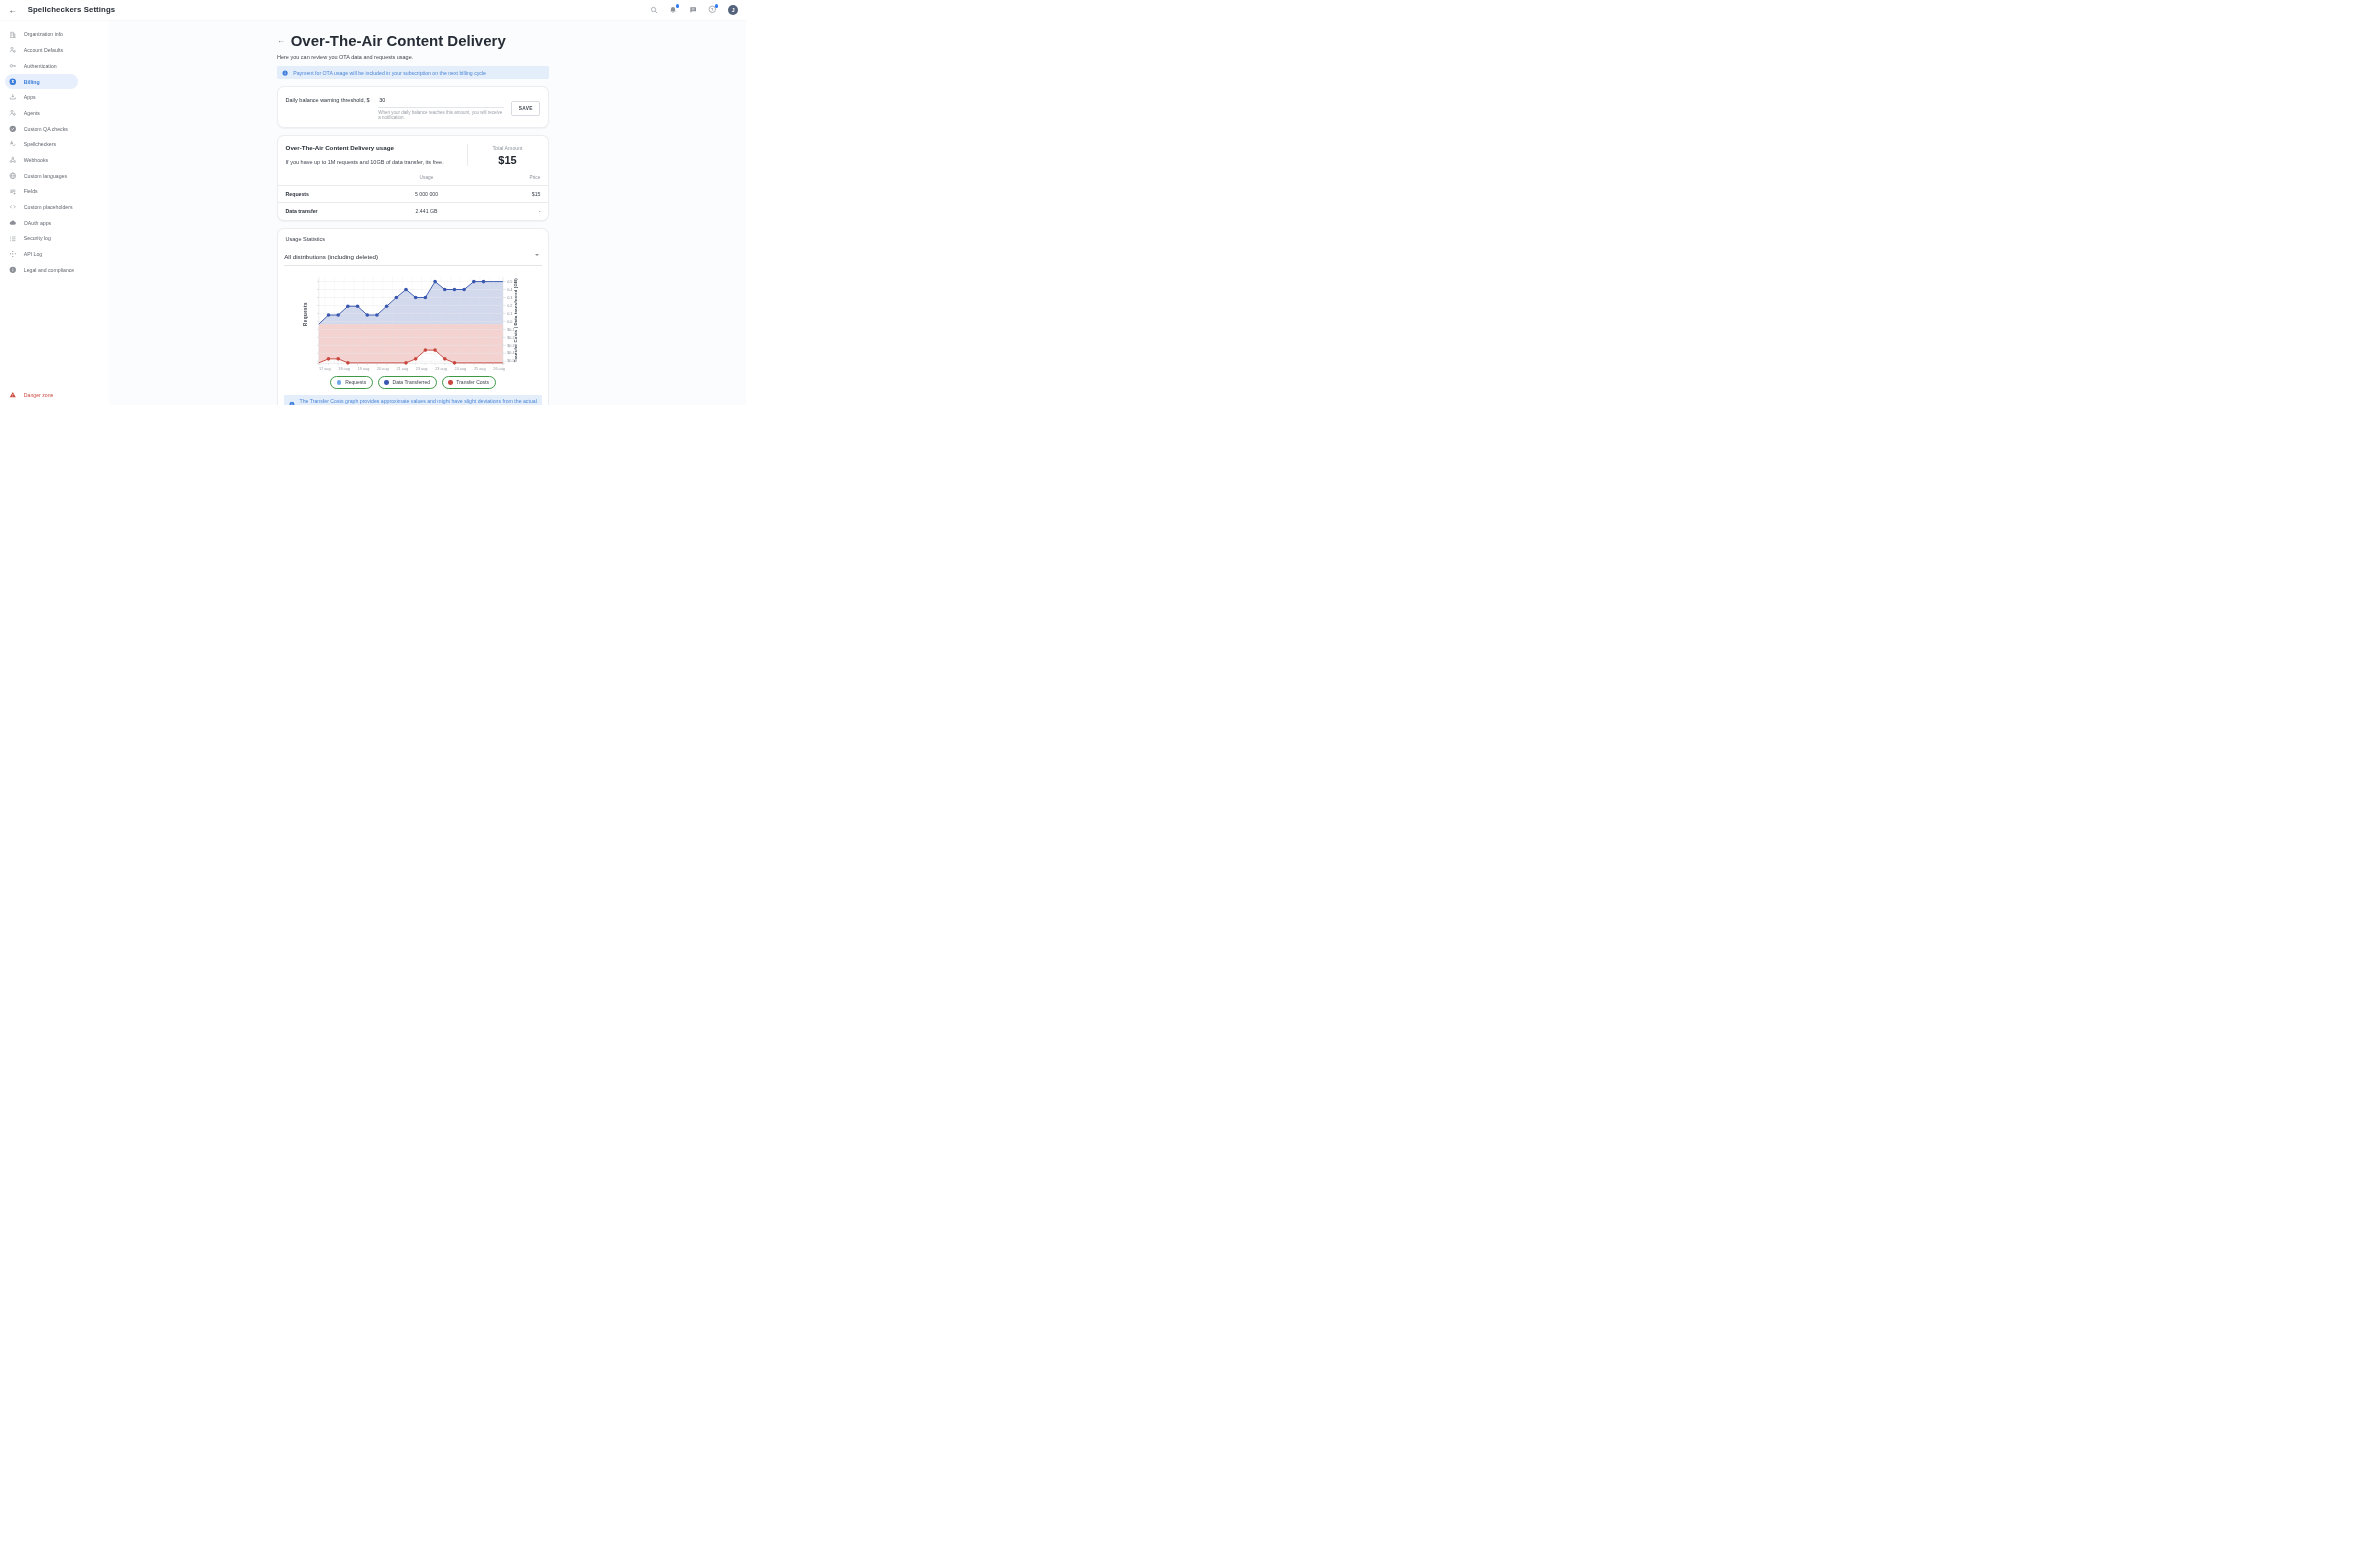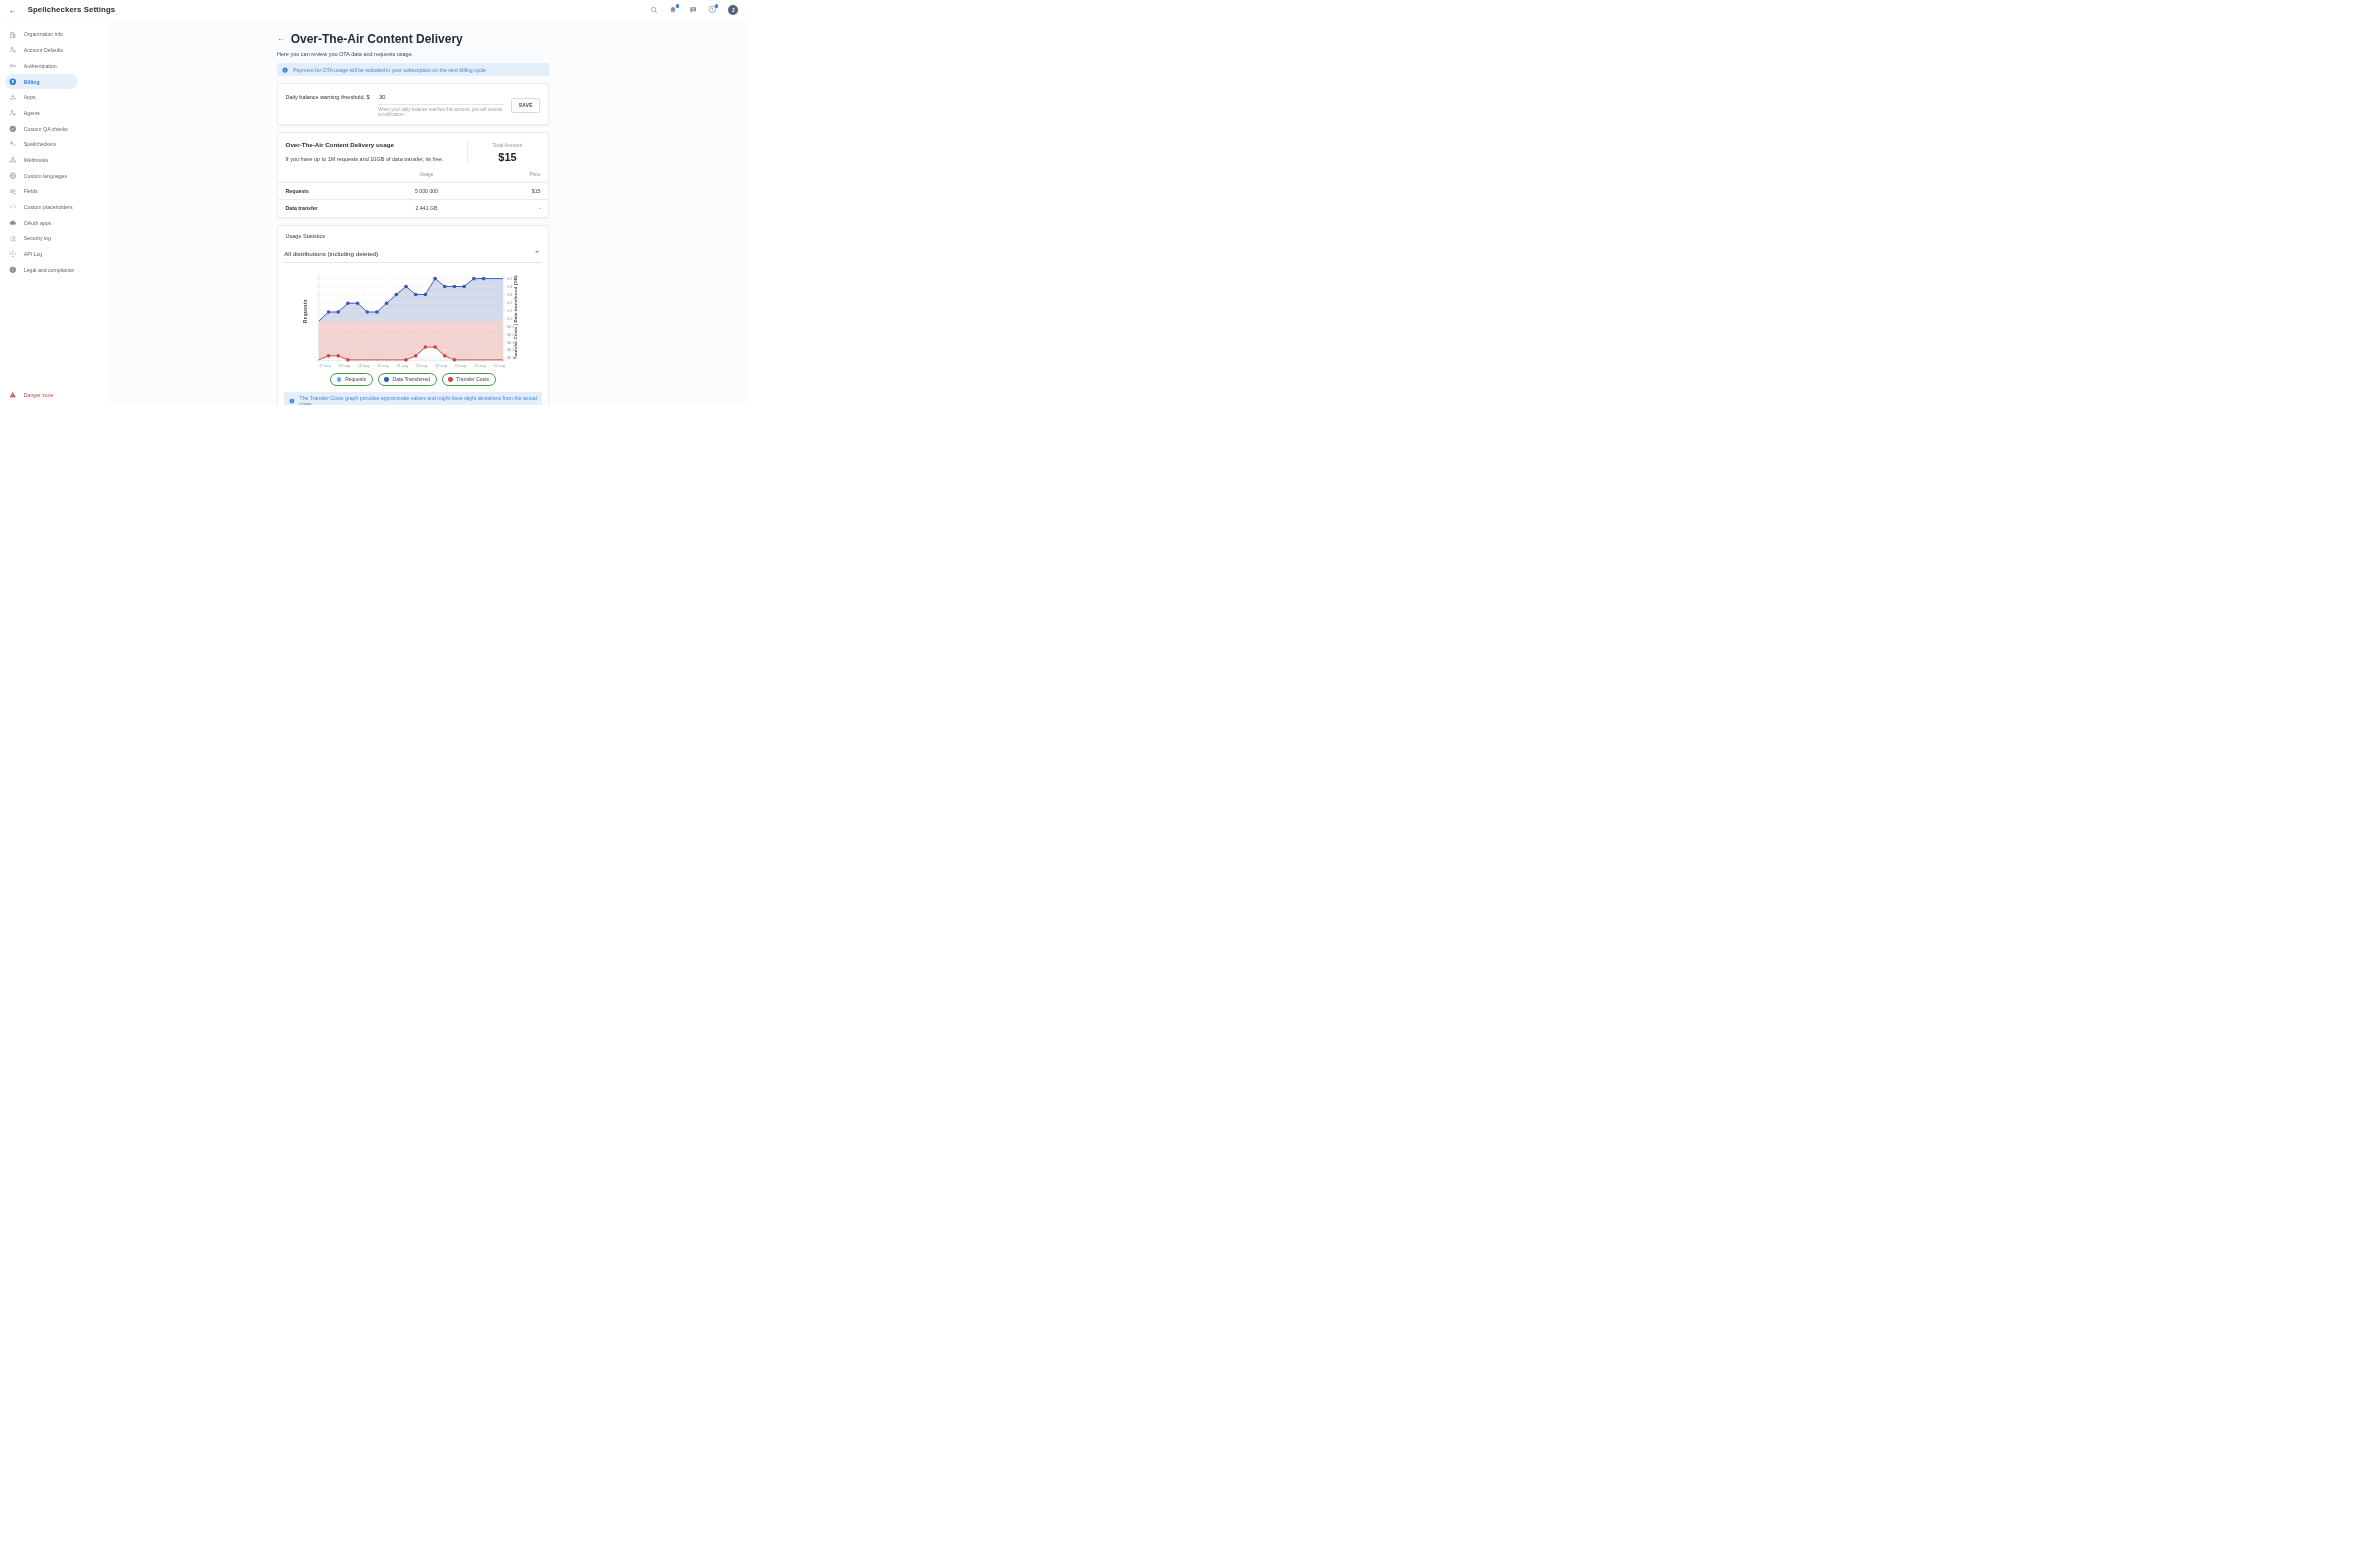--- a/index.html
+++ b/index.html
@@ -29,26 +29,26 @@
   .side-item.active .lbl { color:#3d7edb; font-weight:bold; }
   .danger { position:absolute; bottom:6.2px; left:8.6px; display:flex; align-items:center; cursor:pointer; }
   .danger .ic { width:7.6px; height:7.6px; margin-right:7.6px; }
   .danger .lbl { font-size:5.2px; color:#cc4b42; }
 
   
   .main { position:absolute; top:19.5px; left:109px; right:0; bottom:0; background:#fbfcfd; overflow:hidden; }
   .content { width:272px; margin-left:168px; }
   .page-head { margin-top:12px; display:flex; align-items:center; }
   .page-head .back { font-size:8px; color:#6f7680; cursor:pointer; }
-  .page-head h1 { font-size:12px; font-weight:bold; color:#272d36; margin-left:5.7px; }
+  .page-head h1 { font-size:15px; font-weight:bold; color:#272d36; margin-left:5.7px; }
   .subtitle { font-size:5.5px; color:#42474f; margin-top:5.7px; }
   .banner { margin-top:6.2px; background:#e4eefb; border-radius:1.4px; padding:3.3px 5.2px;
     display:flex; align-items:center; }
   .banner .btxt { font-size:5.2px; color:#4b86d8; margin-left:4.8px; }
-  .card { background:#fff; border:0.5px solid #ebedf0; border-radius:2px; margin-top:7.1px;
+  .card { background:#fff; border:0.5px solid #ebedf0; border-radius:7px; margin-top:7.1px;
     box-shadow:0 0.5px 1px rgba(27,31,35,.05); }
 
   
   .card-threshold { display:flex; padding:7.6px 7.6px 6.7px 7.6px; }
   .thr-label { font-size:5.5px; color:#2b313b; padding-top:2.4px; width:85px; flex:none; }
   .thr-input-block { flex:1; margin-left:7.6px; }
   .thr-value { font-size:5.5px; color:#2b313b; padding:1.9px 0 4.3px 1px; border-bottom:0.5px solid #e3e5e8; }
   .thr-helper { font-size:4.5px; color:#9ba1a9; margin-top:2.4px; }
   .save-btn { margin-left:7.6px; margin-top:5.7px; align-self:flex-start; background:#fff;
     border:0.5px solid #d8dbdf; border-radius:1.9px; padding:4.3px 6.7px; font-size:4.8px; font-weight:bold;

